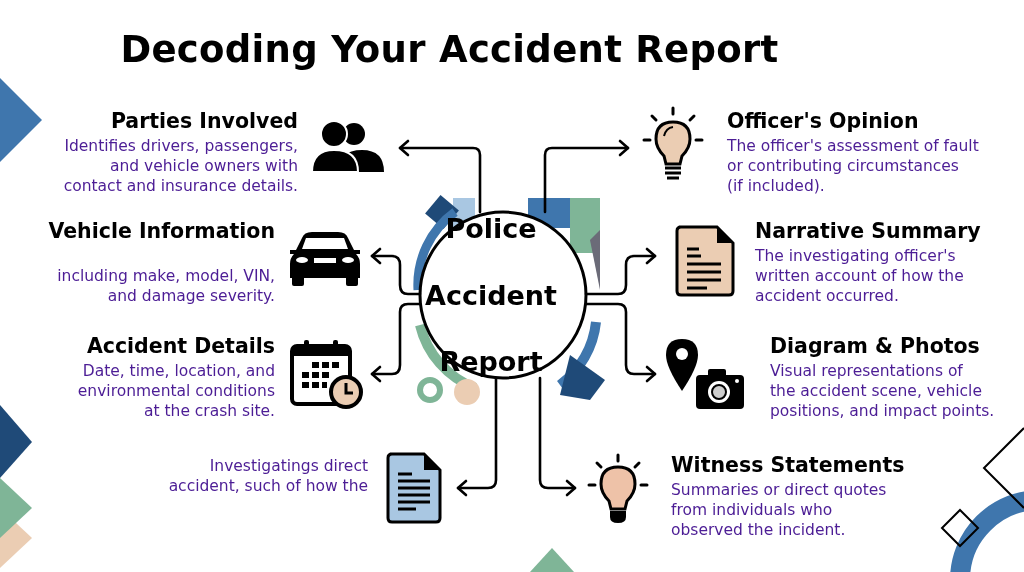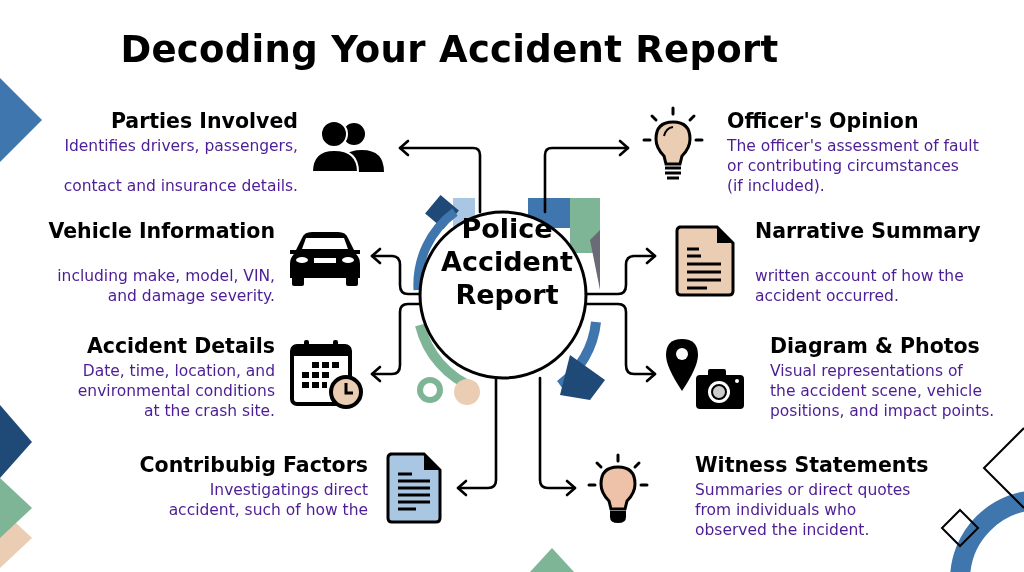--- a/index.html
+++ b/index.html
@@ -7,22 +7,22 @@
   body { position:relative; font-family:"Liberation Sans", "DejaVu Sans", sans-serif; color:#111; }
   .title { position:absolute; left:0; top:28px; width:899px; text-align:center;
     font-family:"DejaVu Sans", sans-serif; font-weight:bold; font-size:37px; letter-spacing:0.3px; color:#000; }
   .deco { position:absolute; left:0; top:0; width:1024px; height:572px; }
   .item { position:absolute; }
   .item h3 { font-family:"DejaVu Sans", sans-serif; font-weight:bold; font-size:20.5px; color:#000000; line-height:24px; white-space:nowrap; }
   .item p { font-family:"DejaVu Sans", sans-serif; font-size:15.5px; line-height:20px; color:#4c1d95; white-space:nowrap; margin-top:3px; }
   .left { text-align:right; }
   .right { text-align:left; }
   .icon { position:absolute; }
-  .center-label { position:absolute; left:424px; top:212px; width:166px; height:166px; border-radius:50%;
-    display:flex; flex-direction:column; justify-content:flex-start; align-items:center; text-align:center; }
+  .center-label { position:absolute; left:408px; top:212px; width:166px; height:166px; border-radius:50%;
+    display:flex; flex-direction:column; justify-content:space-between; align-items:center; text-align:center; }
   .center-label span { font-family:"DejaVu Sans", sans-serif; font-weight:bold; font-size:27px; line-height:33px; color:#000; }
 </style>
 </head>
 <body>
 
 <svg class="deco" viewBox="0 0 1024 572" xmlns="http://www.w3.org/2000/svg">
 
   <polygon points="0,78 42,120 0,162" fill="#3f76ad"></polygon>
 
   <polygon points="0,508 32,538 0,568" fill="#ebcdb3"></polygon>
@@ -82,61 +82,60 @@
 
 <div class="center-label">
   <span>Police</span>
   <span>Accident</span>
   <span>Report</span>
 </div>
 
 <div class="item left" style="right:726px; top:109px;">
   <h3>Parties Involved</h3>
   <p>
-    <span>Identifies drivers, passengers,</span><br><br><span>contact and insurance details.</span>
+    <span>Identifies drivers, passengers,</span><br><span>and vehicle owners with</span><br><span>contact and insurance details.</span>
   </p>
 </div>
 <div class="item left" style="right:749px; top:219px;">
   <h3>Vehicle Information</h3>
   <p>
     <br><span>including make, model, VIN,</span><br><span>and damage severity.</span>
   </p>
 </div>
 <div class="item left" style="right:749px; top:334px;">
   <h3>Accident Details</h3>
   <p>
     <span>Date, time, location, and</span><br><span>environmental conditions</span><br><span>at the crash site.</span>
   </p>
 </div>
 <div class="item left" style="right:656px; top:453px;">
-  <h3>Contribubig Factors</h3>
   <p>
     <span>Investigatings direct</span><br><span>accident,  such of how the</span><br>
   </p>
 </div>
 
 <div class="item right" style="left:727px; top:109px;">
   <h3>Officer's Opinion</h3>
   <p>
     <span>The officer's assessment of fault</span><br><span>or contributing circumstances</span><br><span>(if included).</span>
   </p>
 </div>
 <div class="item right" style="left:755px; top:219px;">
   <h3>Narrative Summary</h3>
   <p>
-    <br><span>written account of how the</span><br><span>accident occurred.</span>
+    <span>The investigating officer's</span><br><span>written account of how the</span><br><span>accident occurred.</span>
   </p>
 </div>
 <div class="item right" style="left:754px; top:334px;margin-left:16px;">
   <h3>Diagram &amp; Photos</h3>
   <p>
     <span>Visual representations of</span><br><span>the accident scene, vehicle</span><br><span>positions, and impact points.</span>
   </p>
 </div>
-<div class="item right" style="left:671px; top:453px;margin-left:24px;">
+<div class="item right" style="left:671px; top:453px;">
   <h3>Witness Statements</h3>
   <p>
     <span>Summaries or direct quotes</span><br><span>from individuals who</span><br><span>observed the incident.</span>
   </p>
 </div>
 
 <svg class="icon" style="left:312px; top:120px;" width="74" height="52" viewBox="0 0 74 52">
   <circle cx="42" cy="14" r="11" fill="#000"></circle>
   <path d="M 26 52 Q 26 30 50 30 Q 72 30 72 52 Z" fill="#000"></path>
   <circle cx="22" cy="14" r="13" fill="#000" stroke="#fff" stroke-width="2"></circle>

